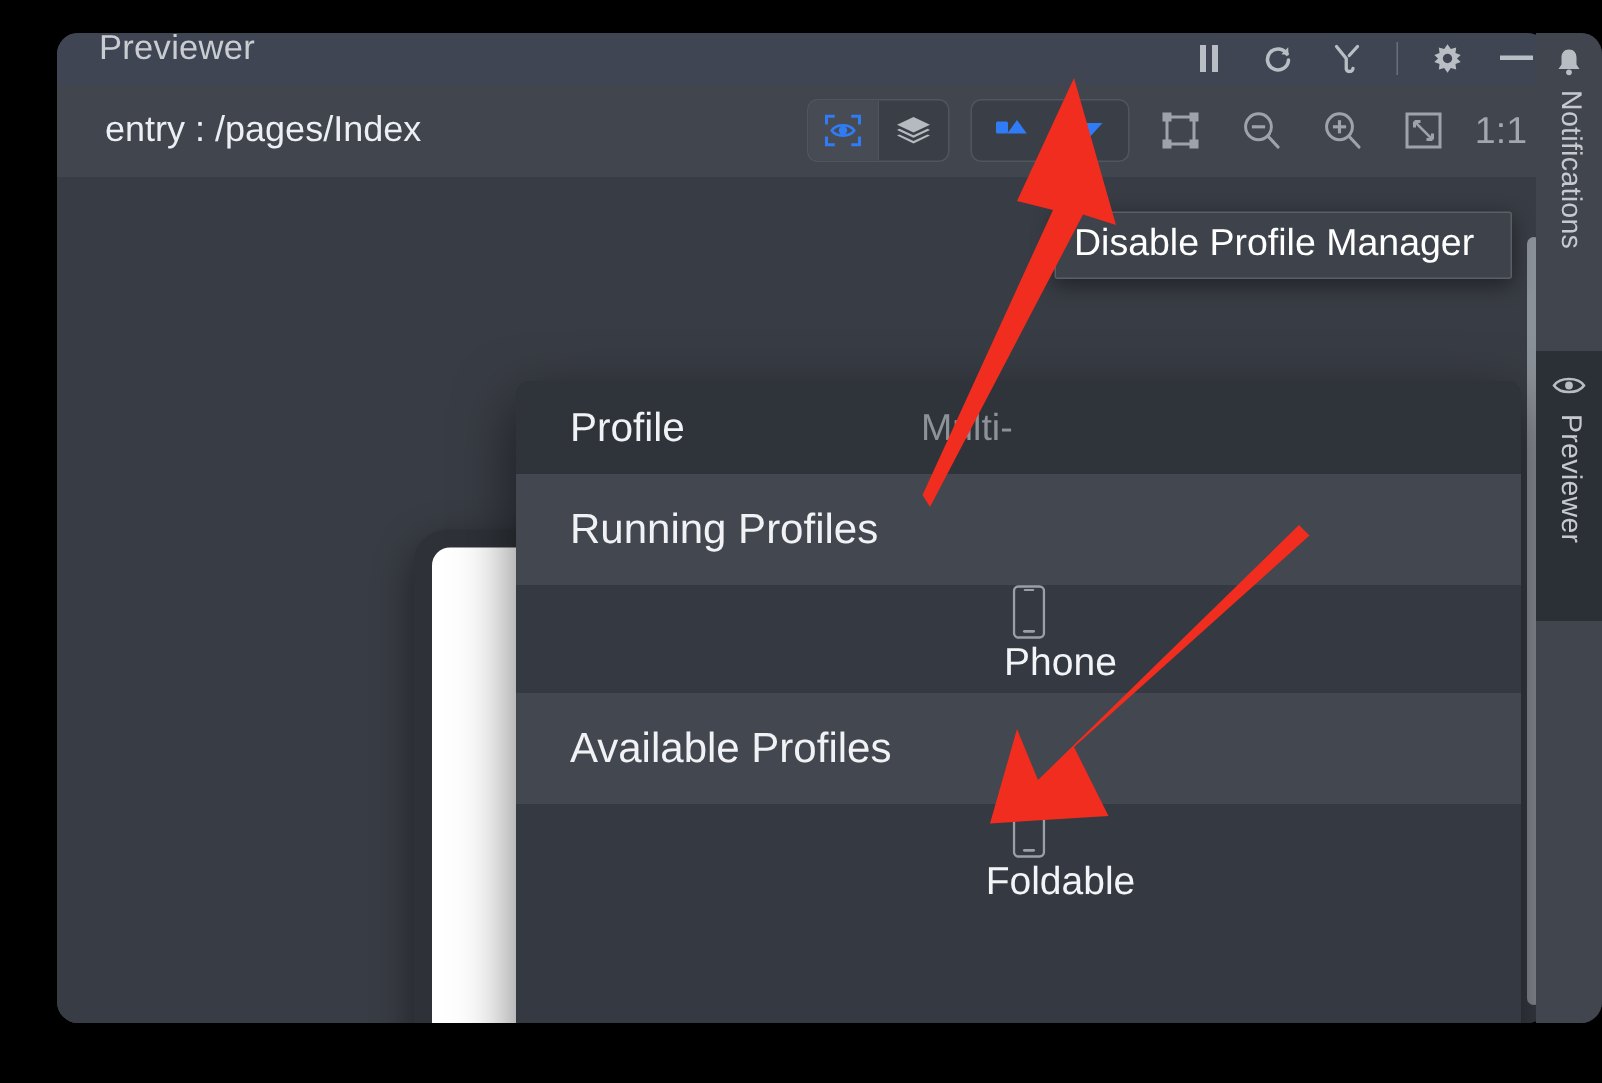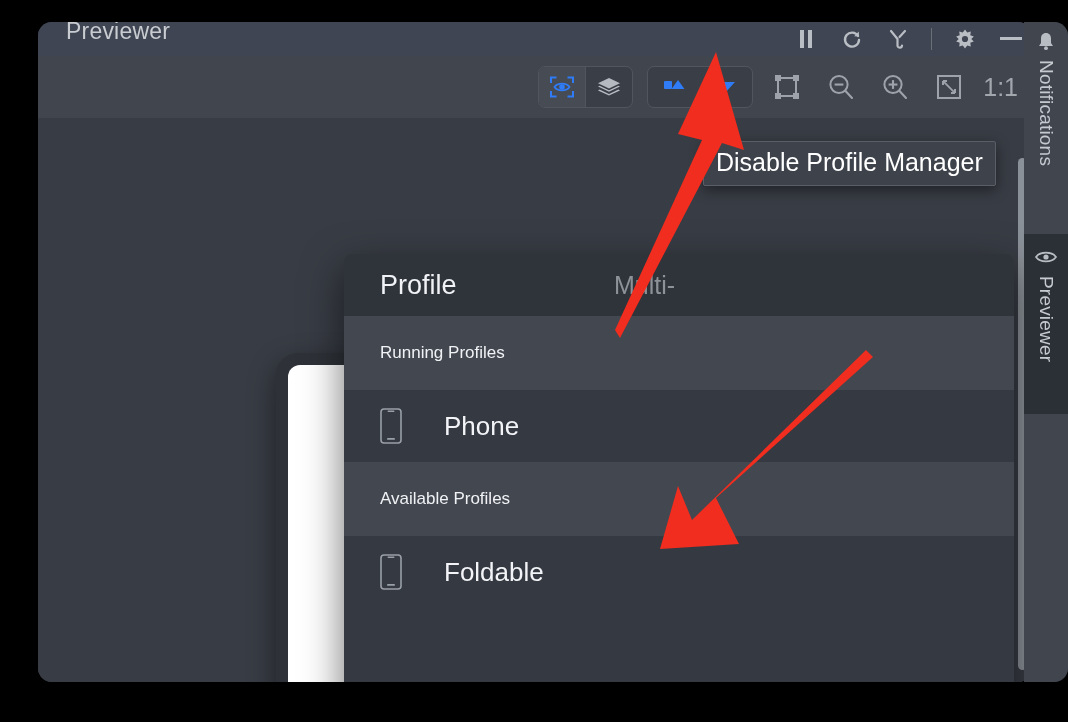--- a/index.html
+++ b/index.html
@@ -226,30 +226,31 @@
     color: #8d9299;
     white-space: nowrap;
   }
   .section-head {
     height: 74px;
     background: #43474f;
     display: flex;
     align-items: center;
     padding-left: 36px;
     box-sizing: border-box;
-    font-size: 17px;
+    font-size: 28px;
     color: #f0f2f5;
   }
   .prof-row {
     height: 72px;
     display: flex;
     align-items: center;
     padding-left: 36px;
     box-sizing: border-box;
     background: #353941;
+    flex-direction: column;
   }
   .prof-icon {
     width: 44px;
     display: flex;
     align-items: center;
     justify-content: flex-start;
     color: #9aa0a8;
   }
   .prof-name {
     font-size: 26px;
@@ -258,21 +259,21 @@
   }
 
   
   .tooltip {
     position: absolute;
     left: 703px;
     top: 141px;
     background: #3e424a;
     border: 1px solid #5a5e66;
     border-radius: 2px;
-    padding: 6px 12px 8px 12px;
+    padding: 6px 24px 8px 12px;
     font-size: 25px;
     color: #ffffff;
     white-space: nowrap;
     box-shadow: 0 4px 14px rgba(0,0,0,.45);
   }
 
   
   .canvas-scroll {
     position: absolute;
     right: 5px;
@@ -381,20 +382,21 @@
         </div>
         <div class="ti">
           <svg width="22" height="6" viewBox="0 0 22 6">
               <rect x="0" y="1" width="22" height="3" fill="#b9bdc4"></rect>
             </svg>
         </div>
       </div>
     </div>
 
     <div class="prev-toolbar">
+      <div class="entry-label">entry : /pages/Index</div>
 
       <div class="tb-right">
 
         <div class="btn-group">
           <div class="gbtn sel">
             <svg width="26" height="24" viewBox="0 0 26 24">
               <path d="M2 7 L2 2.5 L6.5 2.5 M19.5 2.5 L24 2.5 L24 7 M24 17 L24 21.5 L19.5 21.5 M6.5 21.5 L2 21.5 L2 17" stroke="#2f7cf6" stroke-width="2" fill="none" stroke-linecap="square"></path>
               <path d="M5.5 12 C8.5 7.5, 17.5 7.5, 20.5 12 C17.5 16.5, 8.5 16.5, 5.5 12 Z" stroke="#2f7cf6" stroke-width="1.8" fill="none"></path>
               <circle cx="13" cy="12" r="2.8" fill="#2f7cf6"></circle>
             </svg>

